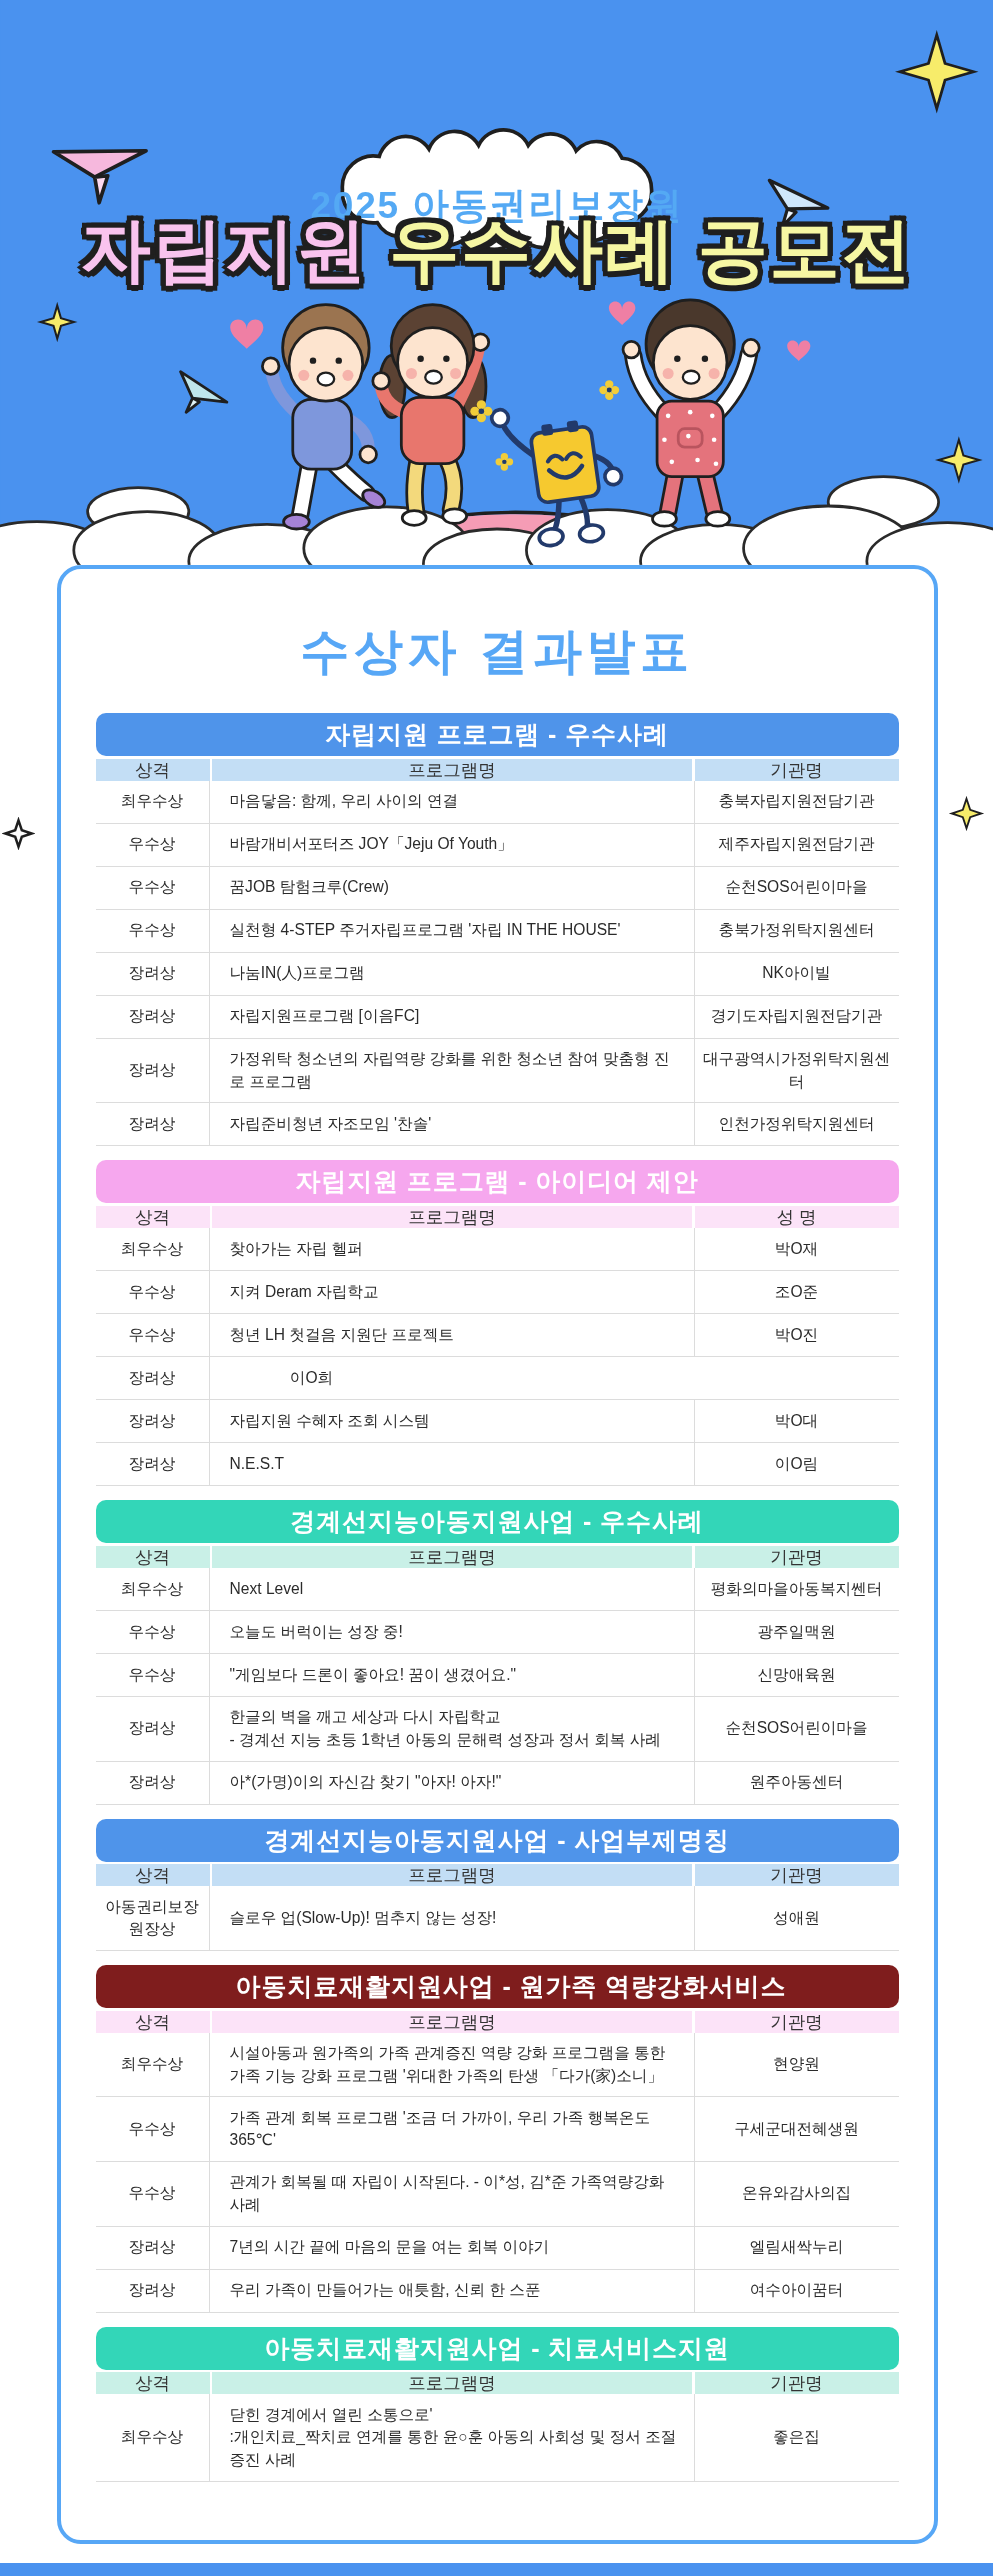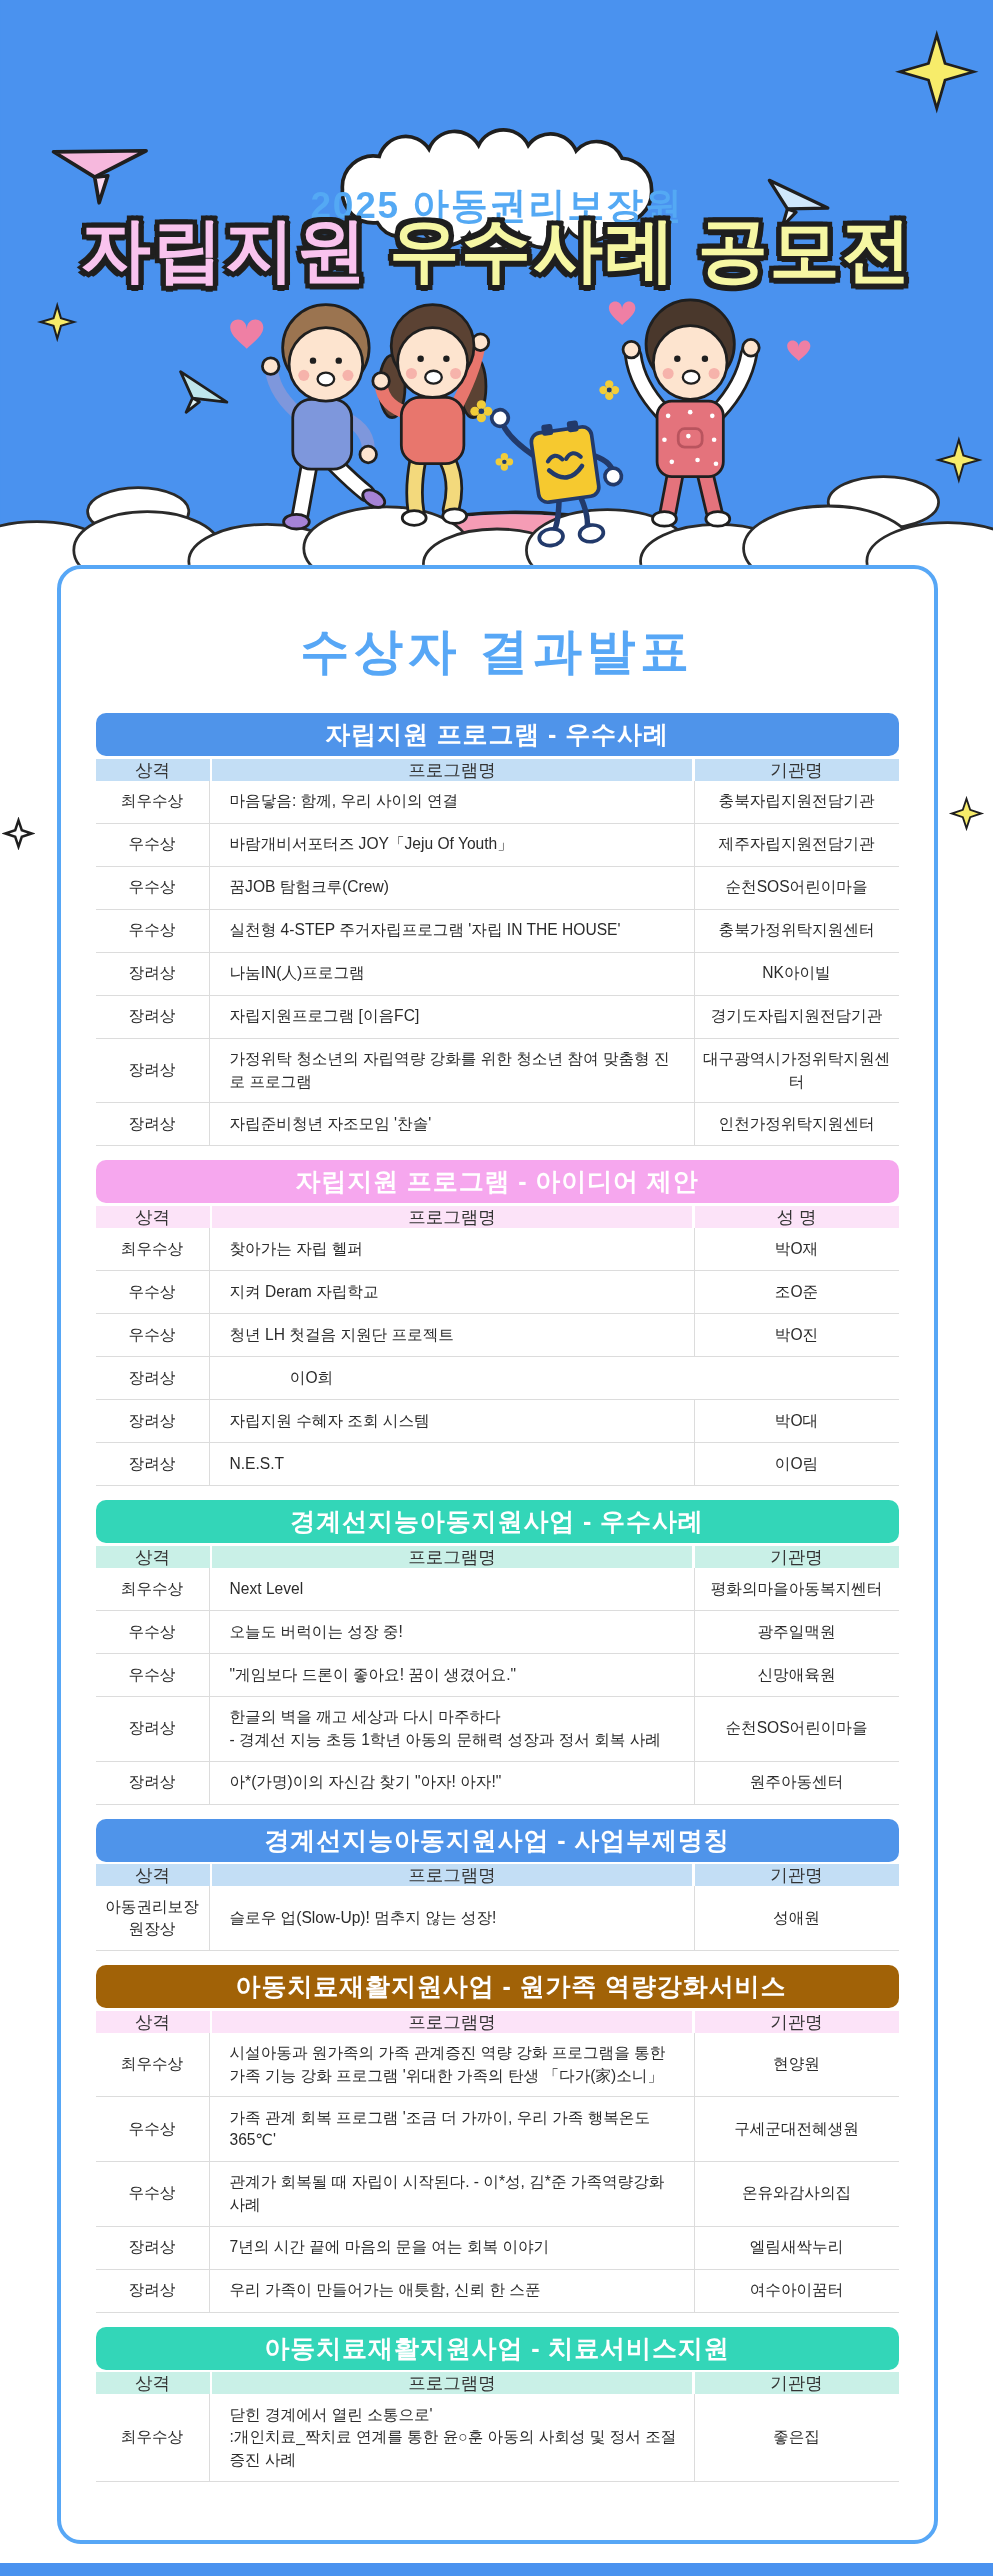--- a/index.html
+++ b/index.html
@@ -397,21 +397,21 @@
             <div class="td w1 left">오늘도 버럭이는 성장 중!</div>
             <div class="td w2">광주일맥원</div>
           </div>
           <div class="tr">
             <div class="td w0">우수상</div>
             <div class="td w1 left">"게임보다 드론이 좋아요! 꿈이 생겼어요."</div>
             <div class="td w2">신망애육원</div>
           </div>
           <div class="tr">
             <div class="td w0">장려상</div>
-            <div class="td w1 left">한글의 벽을 깨고 세상과 다시 마주하다
+            <div class="td w1 left">한글의 벽을 깨고 세상과 다시 자립학교
 - 경계선 지능 초등 1학년 아동의 문해력 성장과 정서 회복 사례</div>
             <div class="td w2">순천SOS어린이마을</div>
           </div>
           <div class="tr">
             <div class="td w0">장려상</div>
             <div class="td w1 left">아*(가명)이의 자신감 찾기 "아자! 아자!"</div>
             <div class="td w2">원주아동센터</div>
           </div>
         </section>
         <section class="award-table">
@@ -421,21 +421,21 @@
             <div class="th w1" style="background: rgb(195, 222, 245);">프로그램명</div>
             <div class="th w2" style="background: rgb(195, 222, 245);">기관명</div>
           </div>
           <div class="tr">
             <div class="td w0">아동권리보장 원장상</div>
             <div class="td w1 left">슬로우 업(Slow-Up)! 멈추지 않는 성장!</div>
             <div class="td w2">성애원</div>
           </div>
         </section>
         <section class="award-table">
-          <div class="bar" style="background: #a16207; padding-left: 28px;">아동치료재활지원사업 - 원가족 역량강화서비스</div>
+          <div class="bar" style="background: #7f1d1d; padding-left: 28px;">아동치료재활지원사업 - 원가족 역량강화서비스</div>
           <div class="thead">
             <div class="th w0" style="background: rgb(252, 227, 248);">상격</div>
             <div class="th w1" style="background: rgb(252, 227, 248);">프로그램명</div>
             <div class="th w2" style="background: rgb(252, 227, 248);">기관명</div>
           </div>
           <div class="tr">
             <div class="td w0">최우수상</div>
             <div class="td w1 left">시설아동과 원가족의 가족 관계증진 역량 강화 프로그램을 통한
 가족 기능 강화 프로그램 '위대한 가족의 탄생 「다가(家)소니」</div>
             <div class="td w2">현양원</div>

